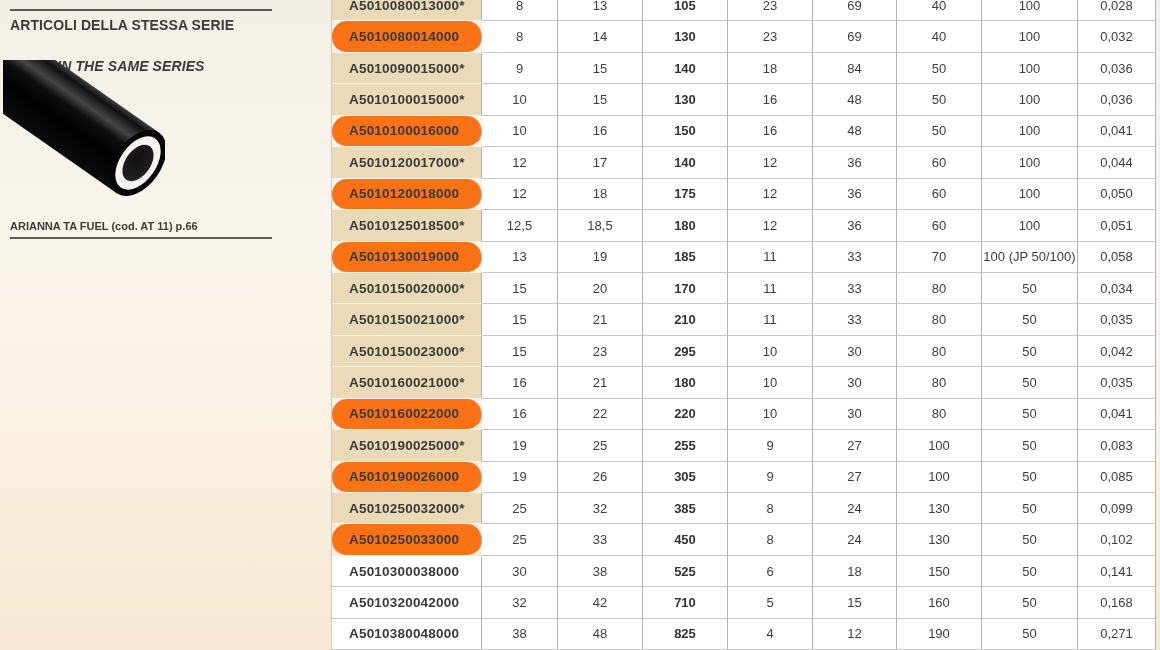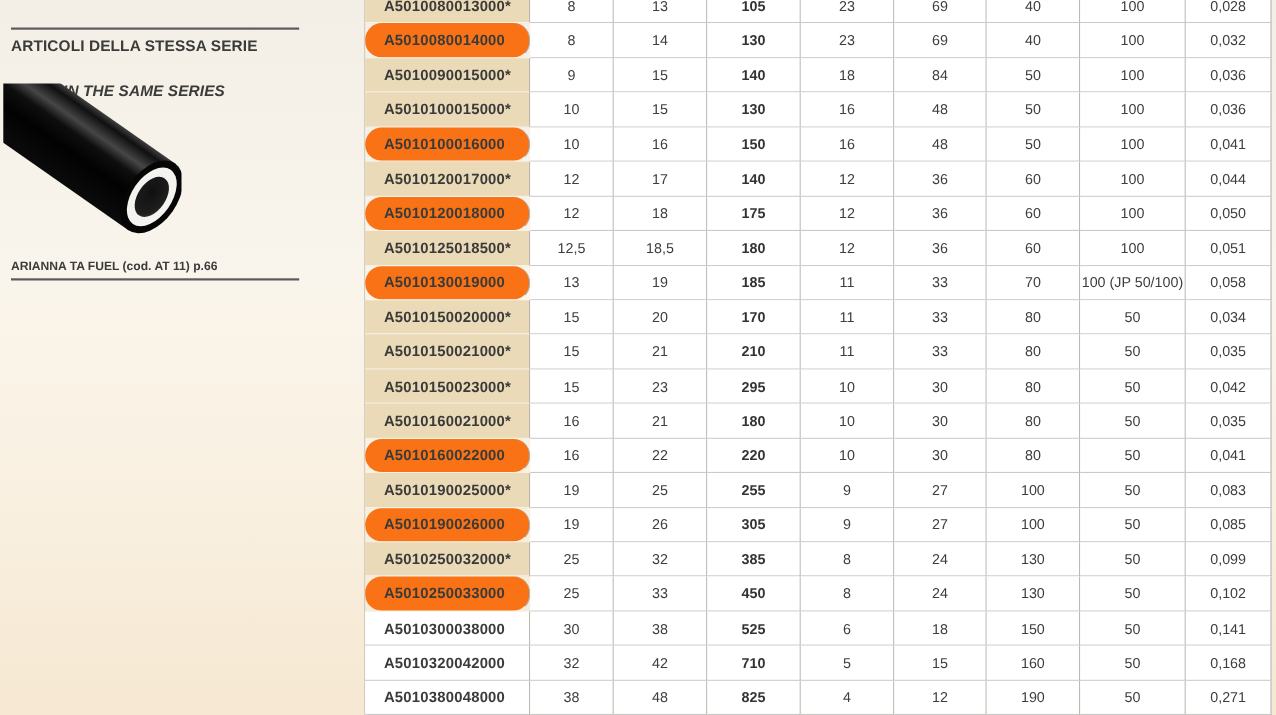--- a/index.html
+++ b/index.html
@@ -2,21 +2,21 @@
 <html><head>
 <meta charset="utf-8">
 <style>
   * { margin: 0; padding: 0; box-sizing: border-box; }
   html, body { width: 1160px; height: 650px; overflow: hidden; }
   body {
     font-family: "Liberation Sans", sans-serif;
     background: linear-gradient(180deg, #f3efe6 0%, #faf5ec 38%, #f9f0e0 70%, #f6e8d2 100%);
     position: relative;
   }
-  .sidebar { position: absolute; left: 0; top: 16px; width: 331px; height: 510px; padding-left: 36px; }
+  .sidebar { position: absolute; left: 0; top: 0; width: 331px; height: 510px; padding-left: 36px; }
   .rule { position: absolute; left: 10px; width: 262px; height: 2px; background: #5a5a5c; }
   .rule-top { top: 9px; }
   .rule-bottom { top: 237px; }
   .series-title {
     position: absolute; left: 10px; top: 16px; width: 300px;
     font-size: 14px; font-weight: 700; color: #3b3b3a; letter-spacing: 0.1px; line-height: 18px;
   }
   .series-title.italic { top: 34px; font-style: italic; margin-top: 23px; }
   .hose-img { position: absolute; left: 3px; top: 60px; width: 162px; height: 152px; }
   .caption {

